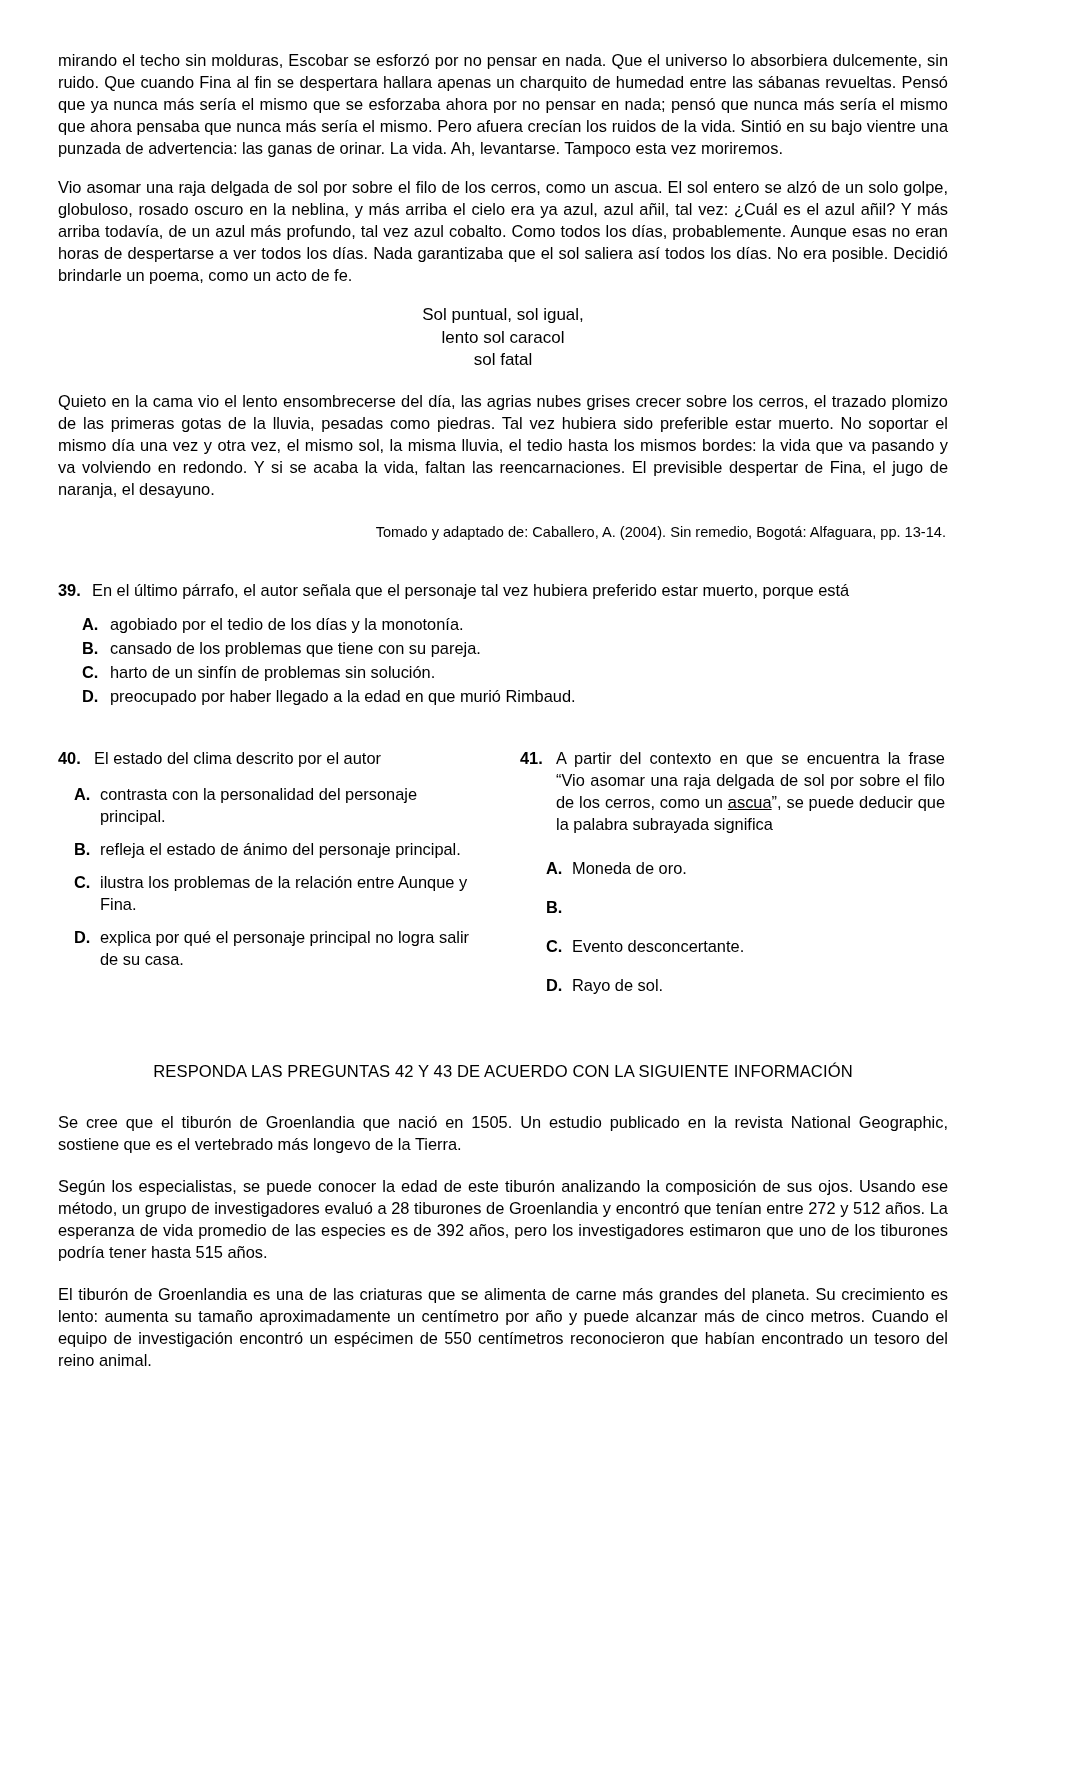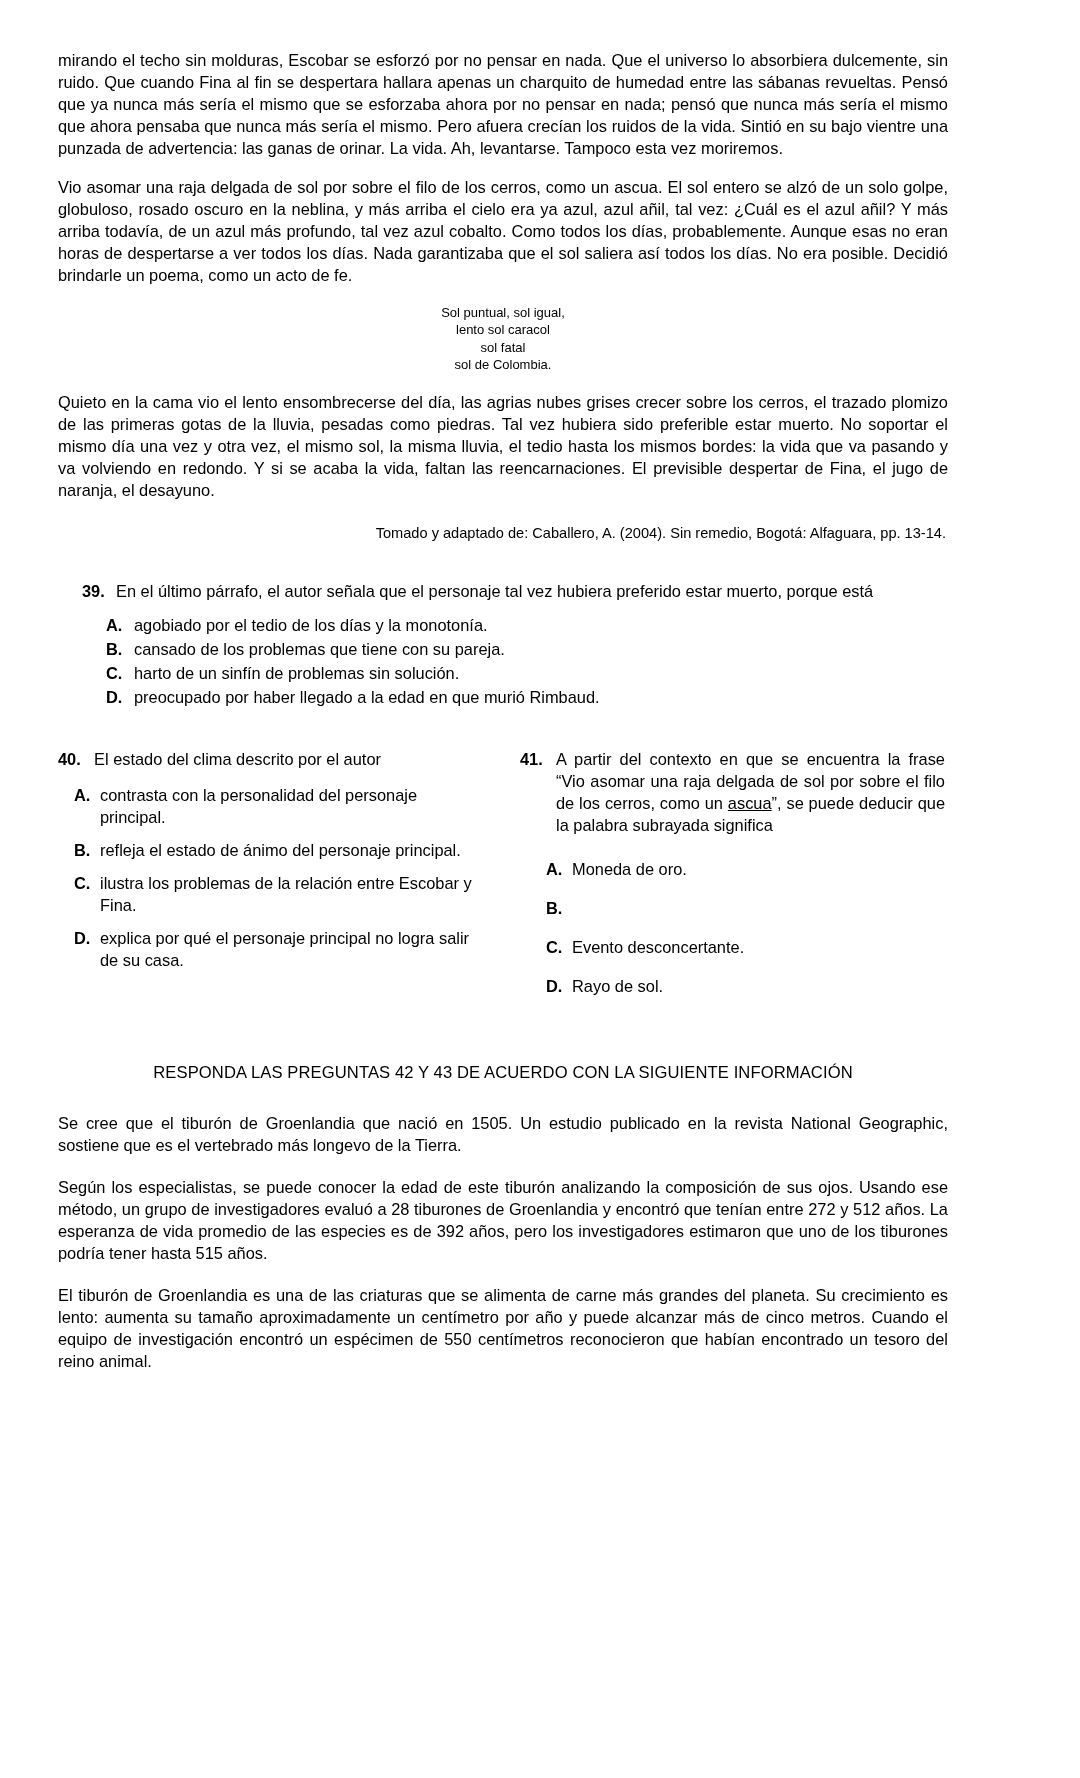--- a/index.html
+++ b/index.html
@@ -34,38 +34,37 @@
     line-height: 1.34;
     text-align: justify;
     text-justify: inter-word;
     margin: 0 0 17px 0;
     hyphens: none;
   }
   .passage-para:last-child { margin-bottom: 0; }
 
   .poem {
     text-align: center;
-    font-size: 13px;
+    font-size: 17px;
     line-height: 1.34;
     margin: 4px 0 19px 0;
   }
   .poem-line { display: block; }
 
   .attribution {
     text-align: right;
     font-size: 14.6px;
     line-height: 1.3;
     margin: 22px 0 0 0;
     padding-right: 2px;
   }
 
   
   .q-block {
     margin-top: 38px;
-    margin-left: 24px;
   }
   .q-head {
     display: flex;
     align-items: flex-start;
     font-size: 16.4px;
     line-height: 1.34;
   }
   .q-num {
     font-weight: bold;
     width: 34px;
@@ -147,21 +146,20 @@
   <div class="content">
 
     <section>
       <p class="passage-para">mirando el techo sin molduras, Escobar se esforzó por no pensar en nada. Que el universo lo absorbiera dulcemente, sin ruido. Que cuando Fina al fin se despertara hallara apenas un charquito de humedad entre las sábanas revueltas. Pensó que ya nunca más sería el mismo que se esforzaba ahora por no pensar en nada; pensó que nunca más sería el mismo que ahora pensaba que nunca más sería el mismo. Pero afuera crecían los ruidos de la vida. Sintió en su bajo vientre una punzada de advertencia: las ganas de orinar. La vida. Ah, levantarse. Tampoco esta vez moriremos.</p>
       <p class="passage-para">Vio asomar una raja delgada de sol por sobre el filo de los cerros, como un ascua. El sol entero se alzó de un solo golpe, globuloso, rosado oscuro en la neblina, y más arriba el cielo era ya azul, azul añil, tal vez: ¿Cuál es el azul añil? Y más arriba todavía, de un azul más profundo, tal vez azul cobalto. Como todos los días, probablemente. Aunque esas no eran horas de despertarse a ver todos los días. Nada garantizaba que el sol saliera así todos los días. No era posible. Decidió brindarle un poema, como un acto de fe.</p>
 
       <div class="poem">
         <span class="poem-line">Sol puntual, sol igual,</span>
         <span class="poem-line">lento sol caracol</span>
         <span class="poem-line">sol fatal</span>
-        <span class="poem-line">sol de Colombia.</span>
       </div>
 
       <p class="passage-para">Quieto en la cama vio el lento ensombrecerse del día, las agrias nubes grises crecer sobre los cerros, el trazado plomizo de las primeras gotas de la lluvia, pesadas como piedras. Tal vez hubiera sido preferible estar muerto. No soportar el mismo día una vez y otra vez, el mismo sol, la misma lluvia, el tedio hasta los mismos bordes: la vida que va pasando y va volviendo en redondo. Y si se acaba la vida, faltan las reencarnaciones. El previsible despertar de Fina, el jugo de naranja, el desayuno.</p>
 
       <p class="attribution">Tomado y adaptado de: Caballero, A. (2004). Sin remedio, Bogotá: Alfaguara, pp. 13-14.</p>
     </section>
 
     <section class="q-block">
       <div class="q-head">
         <span class="q-num">39.</span>
@@ -198,21 +196,21 @@
           <li class="opt">
             <span class="opt-letter">A.</span>
             <span class="opt-text">contrasta con la personalidad del personaje principal.</span>
           </li>
           <li class="opt">
             <span class="opt-letter">B.</span>
             <span class="opt-text">refleja el estado de ánimo del personaje principal.</span>
           </li>
           <li class="opt">
             <span class="opt-letter">C.</span>
-            <span class="opt-text">ilustra los problemas de la relación  entre Escobar y Fina.</span>
+            <span class="opt-text">ilustra los problemas de la relación  entre Aunque y Fina.</span>
           </li>
           <li class="opt">
             <span class="opt-letter">D.</span>
             <span class="opt-text">explica por qué  el personaje principal no logra salir de su casa.</span>
           </li>
         </ul>
       </section>
 
       <section class="col col-right">
         <div class="q-head">

